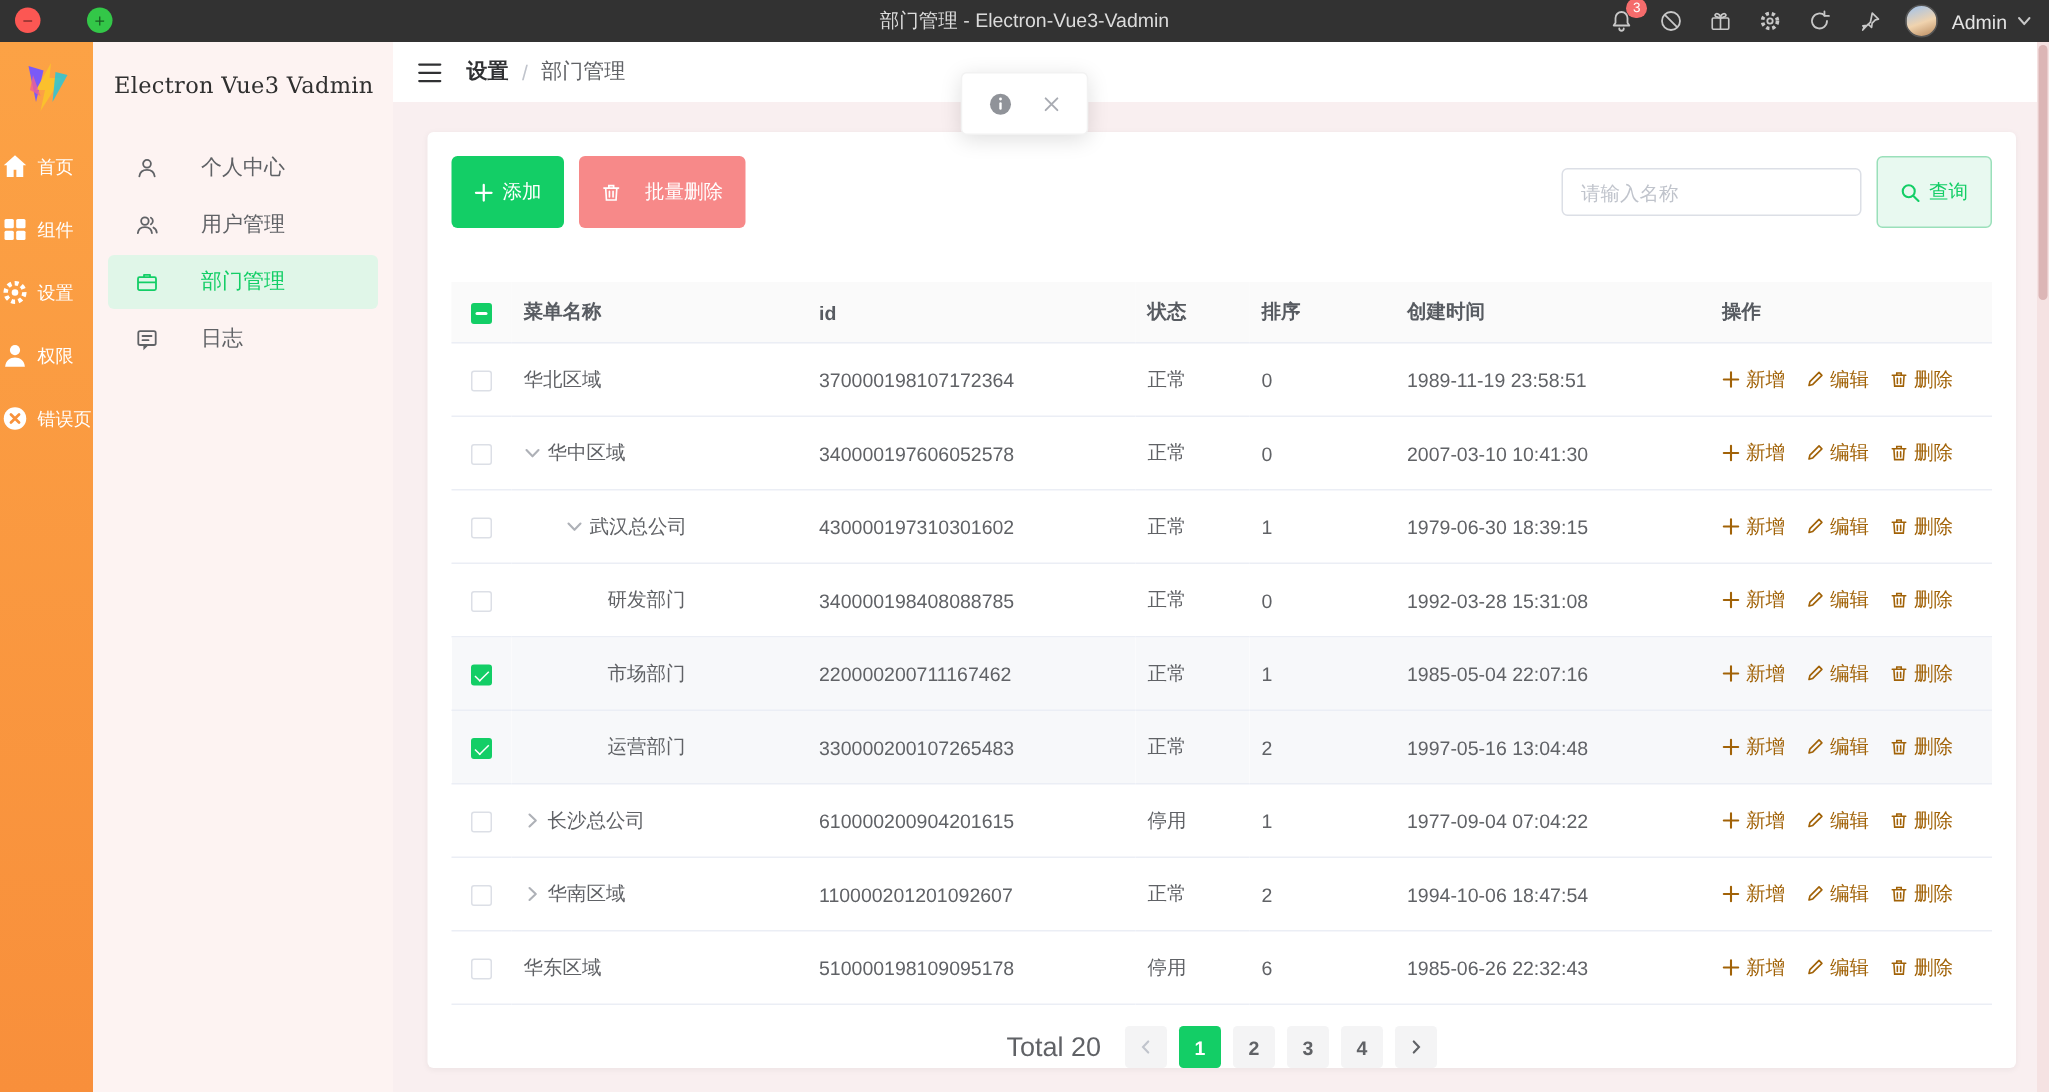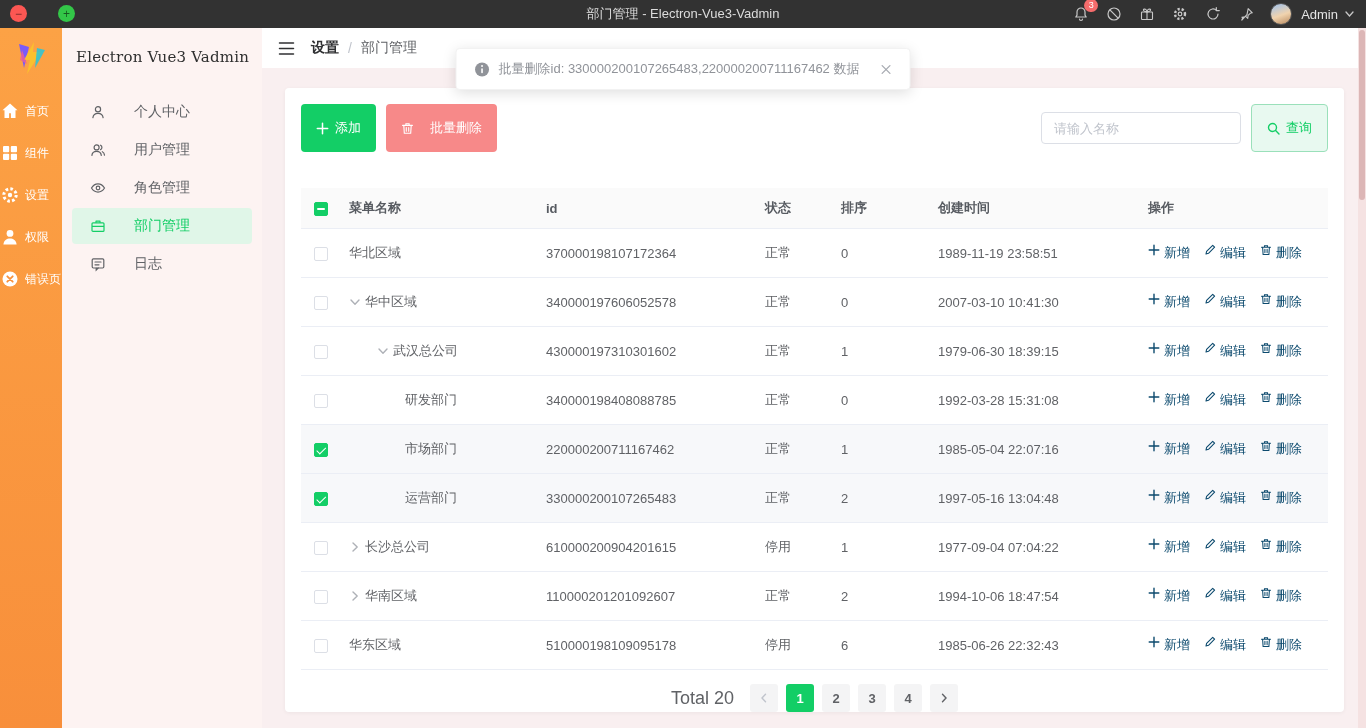--- a/index.html
+++ b/index.html
@@ -76,21 +76,21 @@
   .checkbox.is-checked, .checkbox.indeterminate { background:#13ce66; border-color:#13ce66; }
   .checkbox.is-checked::after { content:""; position:absolute; left:4px; top:1px; width:3.5px; height:7.5px;
               border:solid #fff; border-width:0 1.5px 1.5px 0; transform:rotate(45deg); }
   .checkbox.indeterminate::after { content:""; position:absolute; left:2px; top:5px; width:8px; height:2px;
               background:#fff; border-radius:1px; }
 
   .name-cell { display:flex; align-items:center; }
   .tree-arrow { width:16px; flex-shrink:0; display:inline-flex; color:#aeb1b7; cursor:pointer; }
   .tree-arrow.expanded svg { transform:rotate(90deg); }
 
-  .op-link { color:#0c4a6e; display:inline-flex; gap:4px; margin-right:14px;
+  .op-link { color:#a16207; display:inline-flex; align-items:center; gap:4px; margin-right:14px;
              cursor:pointer; text-decoration:none; }
 
   
   .pagination { display:flex; align-items:center; justify-content:center; gap:8px; margin-top:14px; }
   .total { font-size:18px; color:#606266; margin-right:8px; }
   .page-btn { min-width:28px; height:28px; border:none; border-radius:3px; background:#f4f4f5; color:#606266;
               display:inline-flex; align-items:center; justify-content:center; font-size:13px; font-weight:600;
               cursor:pointer; font-family:inherit; }
   .page-btn.active { background:#13ce66; color:#fff; }
   .page-btn.disabled { color:#c0c4cc; cursor:default; }
@@ -239,29 +239,20 @@
     <div class="menu-item">
       <span>
           <svg width="16" height="16" viewBox="0 0 16 16" fill="none" stroke="currentColor" stroke-width="1.2" stroke-linecap="round">
             <circle cx="6.6" cy="5.4" r="2.5"></circle>
             <path d="M1.9 13.4c.3-2.9 2.4-4 4.7-4s4.4 1.1 4.7 4"></path>
             <path d="M10.6 3.2a2.5 2.5 0 0 1 0 4.4M12.3 9.7c1.2.5 2 1.5 2.2 3.4"></path>
           </svg>
         </span>
       <span>用户管理</span>
     </div>
-    <div class="menu-item">
-      <span>
-          <svg width="16" height="16" viewBox="0 0 16 16" fill="none" stroke="currentColor" stroke-width="1.2">
-            <path d="M1.5 8S4 3.9 8 3.9 14.5 8 14.5 8 12 12.1 8 12.1 1.5 8 1.5 8z"></path>
-            <circle cx="8" cy="8" r="1.8"></circle>
-          </svg>
-        </span>
-      <span>角色管理</span>
-    </div>
     <div class="menu-item active">
       <span>
           <svg width="16" height="16" viewBox="0 0 16 16" fill="none" stroke="currentColor" stroke-width="1.2" stroke-linejoin="round">
             <rect x="2" y="4.8" width="12" height="8.6" rx="1"></rect>
             <path d="M6 4.8V3.2h4v1.6M2 8.3h12"></path>
           </svg>
         </span>
       <span>部门管理</span>
     </div>
     <div class="menu-item">
@@ -636,21 +627,20 @@
 </div>
 
 <div class="toast">
   <span>
     <svg width="15" height="15" viewBox="0 0 15 15">
         <circle cx="7.5" cy="7.5" r="7" fill="#909399"></circle>
         <rect x="6.7" y="6.2" width="1.6" height="5" rx="0.8" fill="#fff"></rect>
         <circle cx="7.5" cy="4" r="0.95" fill="#fff"></circle>
       </svg>
   </span>
-  <span class="toast-text">批量删除id: 330000200107265483,220000200711167462 数据</span>
   <span class="toast-close">
     <svg width="11" height="11" viewBox="0 0 11 11">
         <path d="M1.6 1.6l7.8 7.8M9.4 1.6l-7.8 7.8" stroke="#a8abb2" stroke-width="1.3" stroke-linecap="round"></path>
       </svg>
   </span>
 </div>
 
 <div class="scrollbar">
   <div class="scroll-thumb"></div>
 </div>

